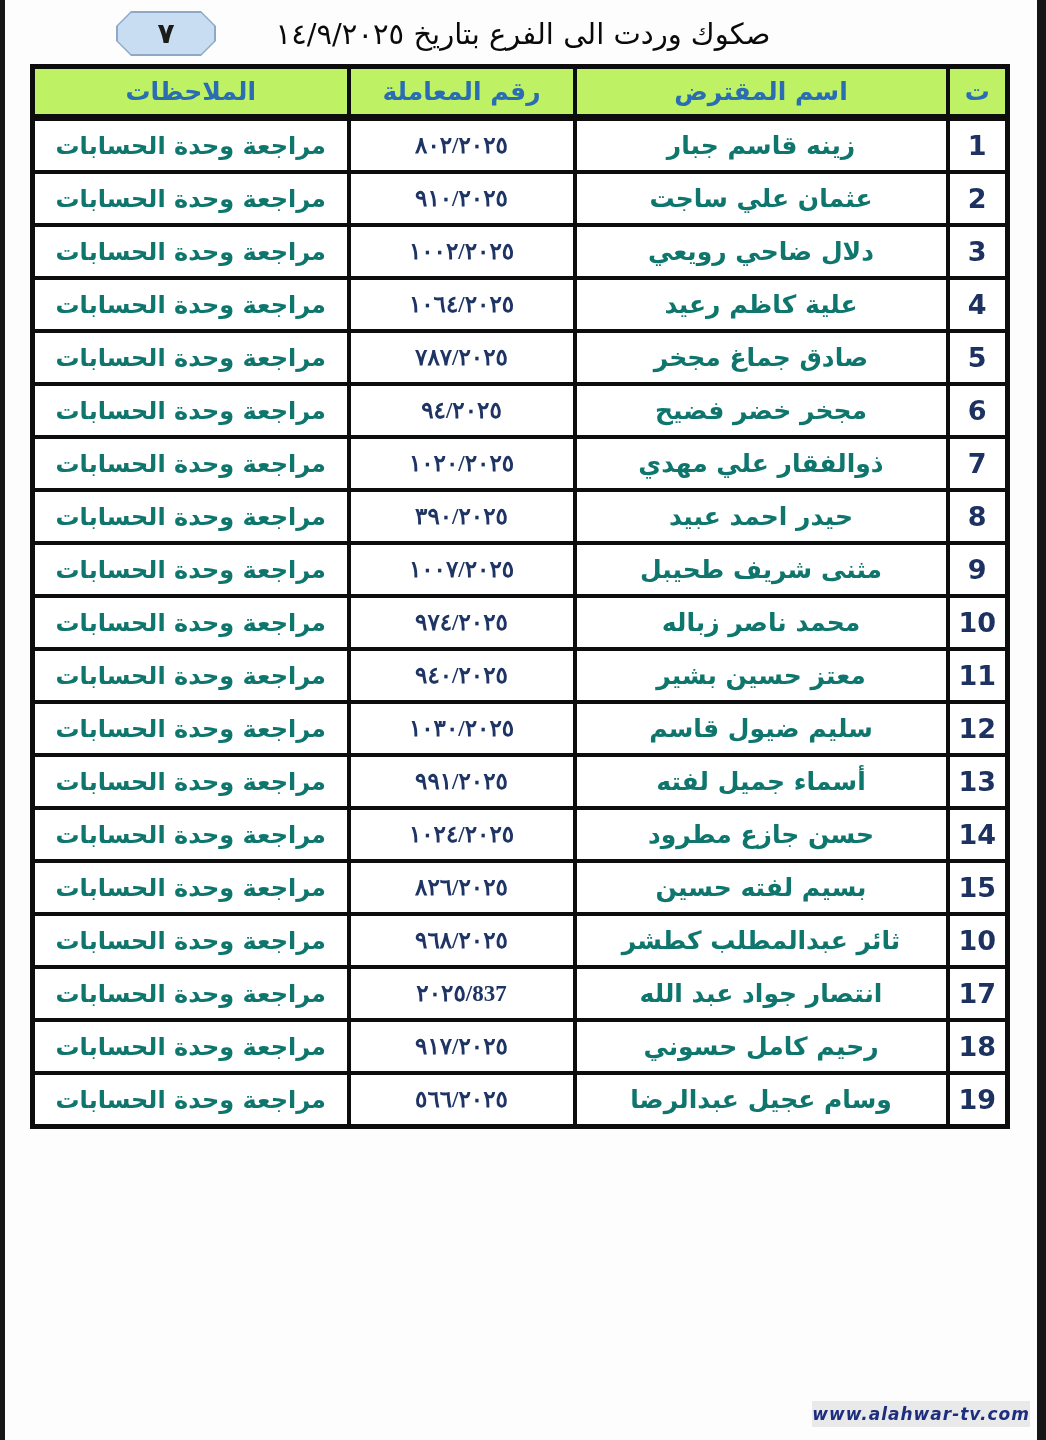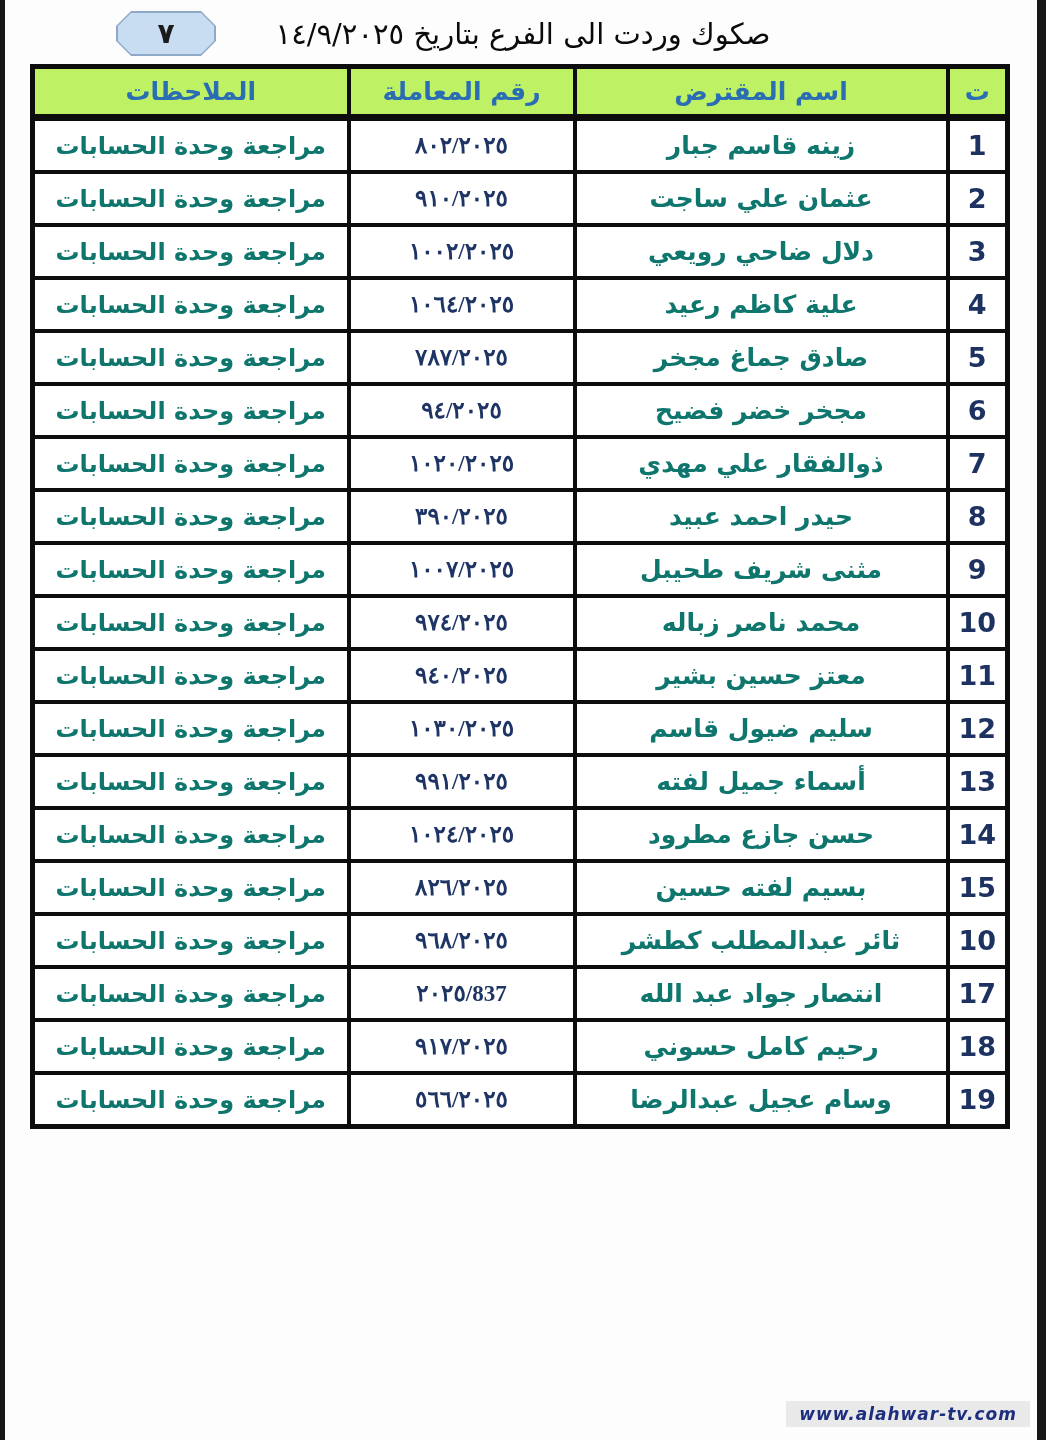--- a/index.html
+++ b/index.html
@@ -75,21 +75,21 @@
   }
   td.c-notes{
     font-size:24px;font-weight:bold;color:#0f766e;
   }
 
   
   .watermark{
     position:absolute;right:16px;bottom:13px;
     background:#e9e9e9;
     border-radius:0;
-    padding:3px 13px;
+    padding:3px 0;
     font-size:17px;font-weight:bold;font-style:italic;
     color:#1e2e7e;letter-spacing:1px;
     direction:ltr;
     white-space:nowrap;
   }
 </style>
 </head>
 <body>
 
 <div class="page">

